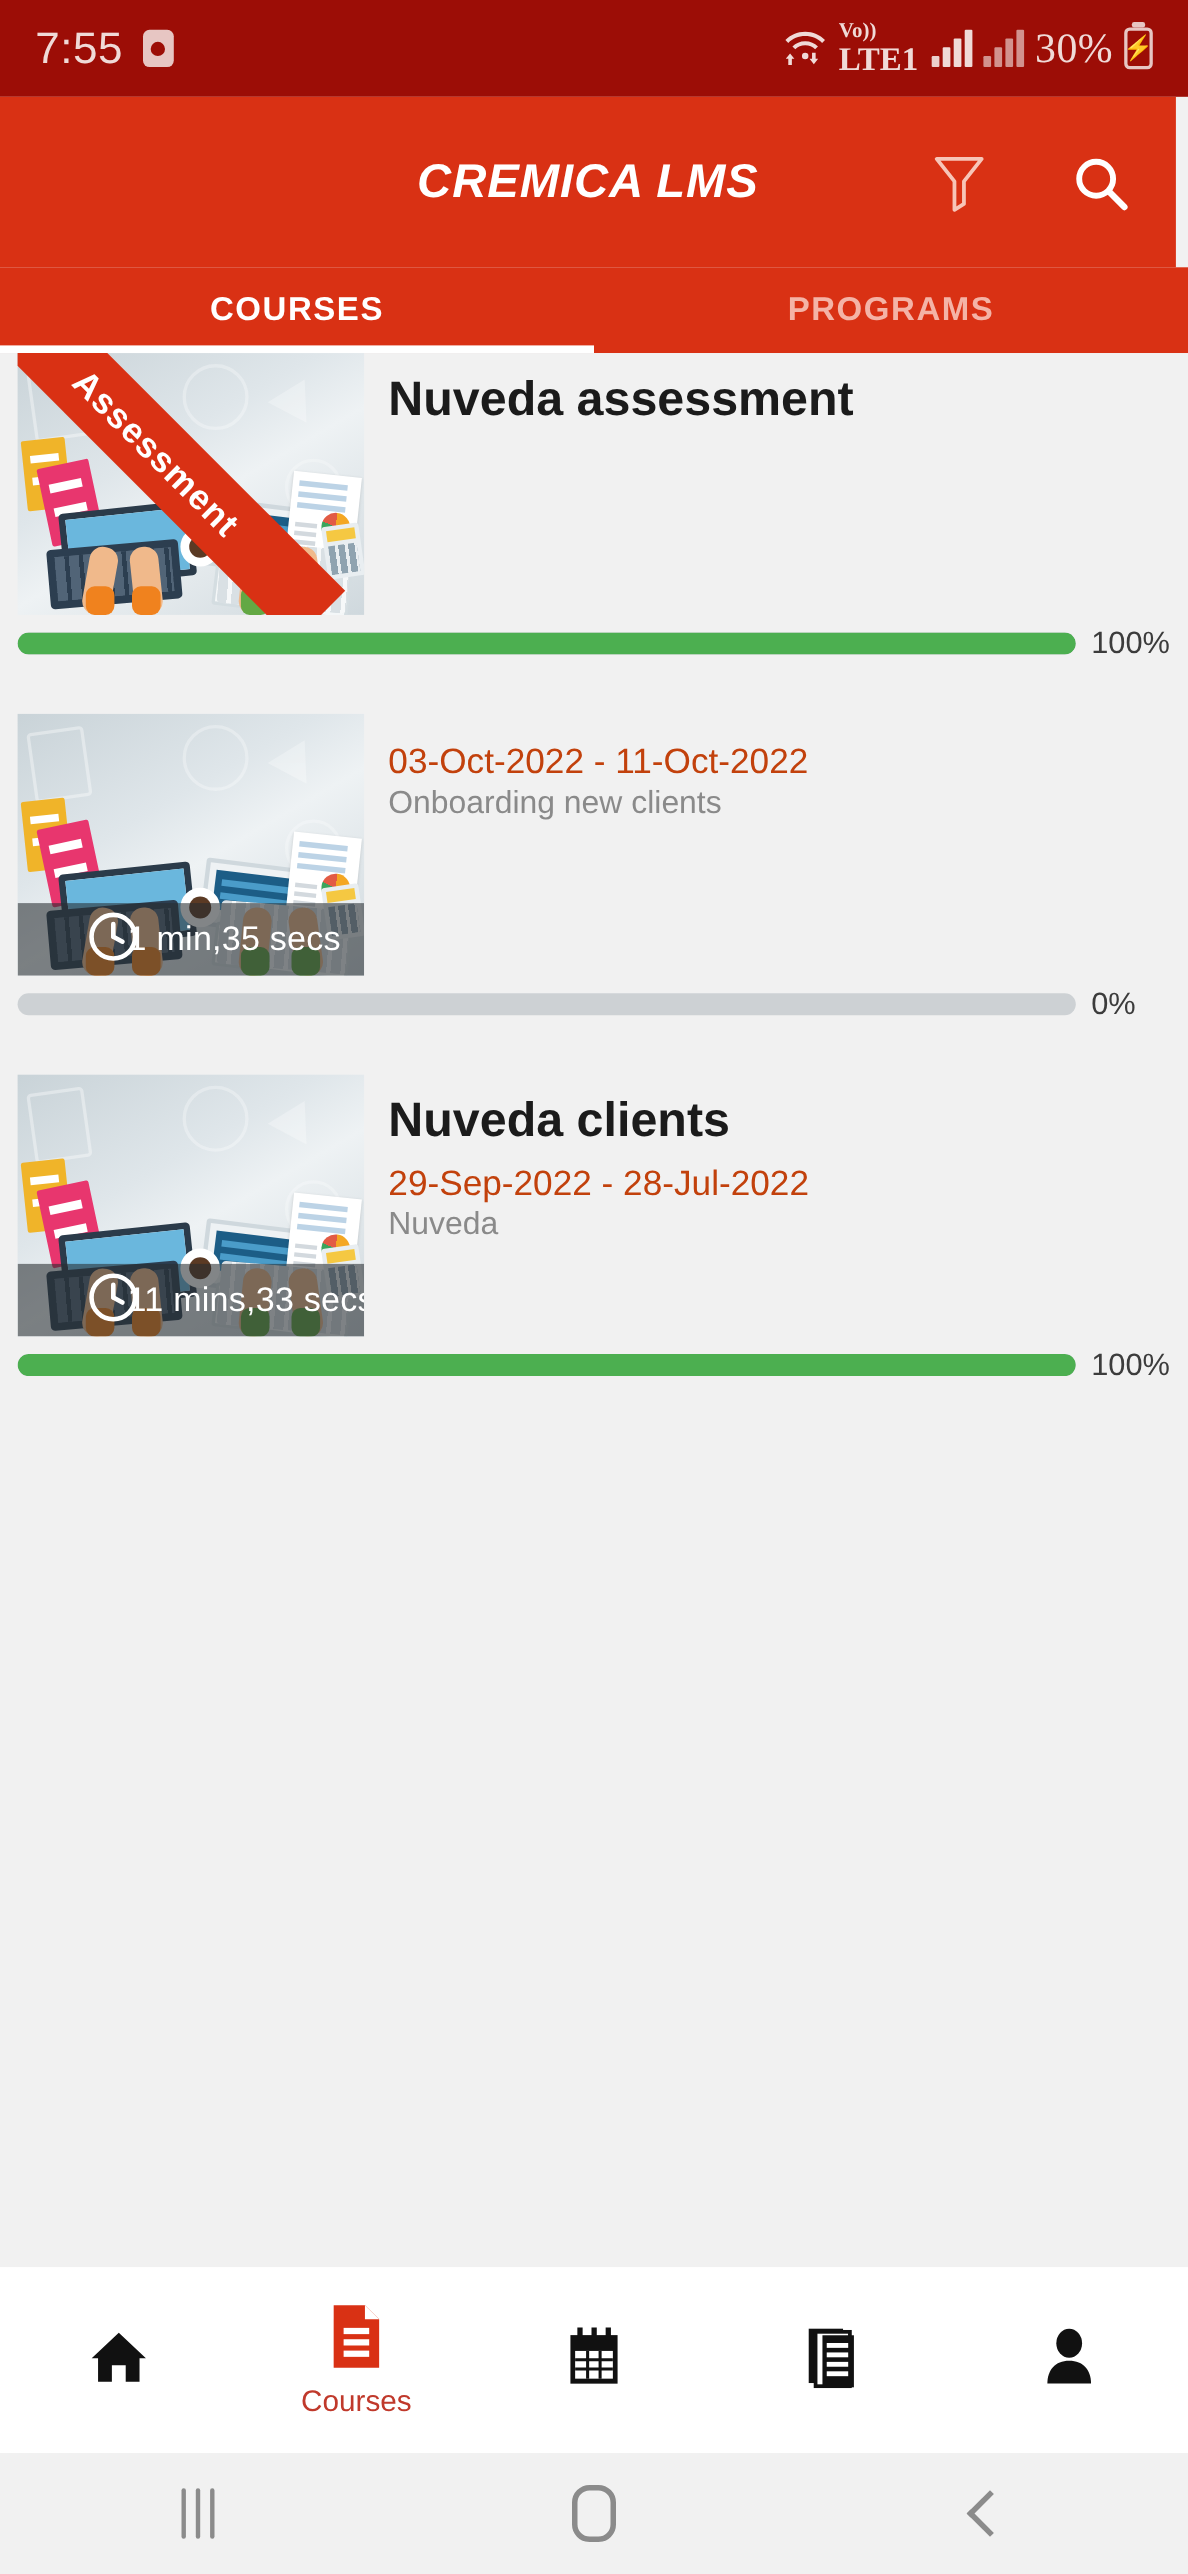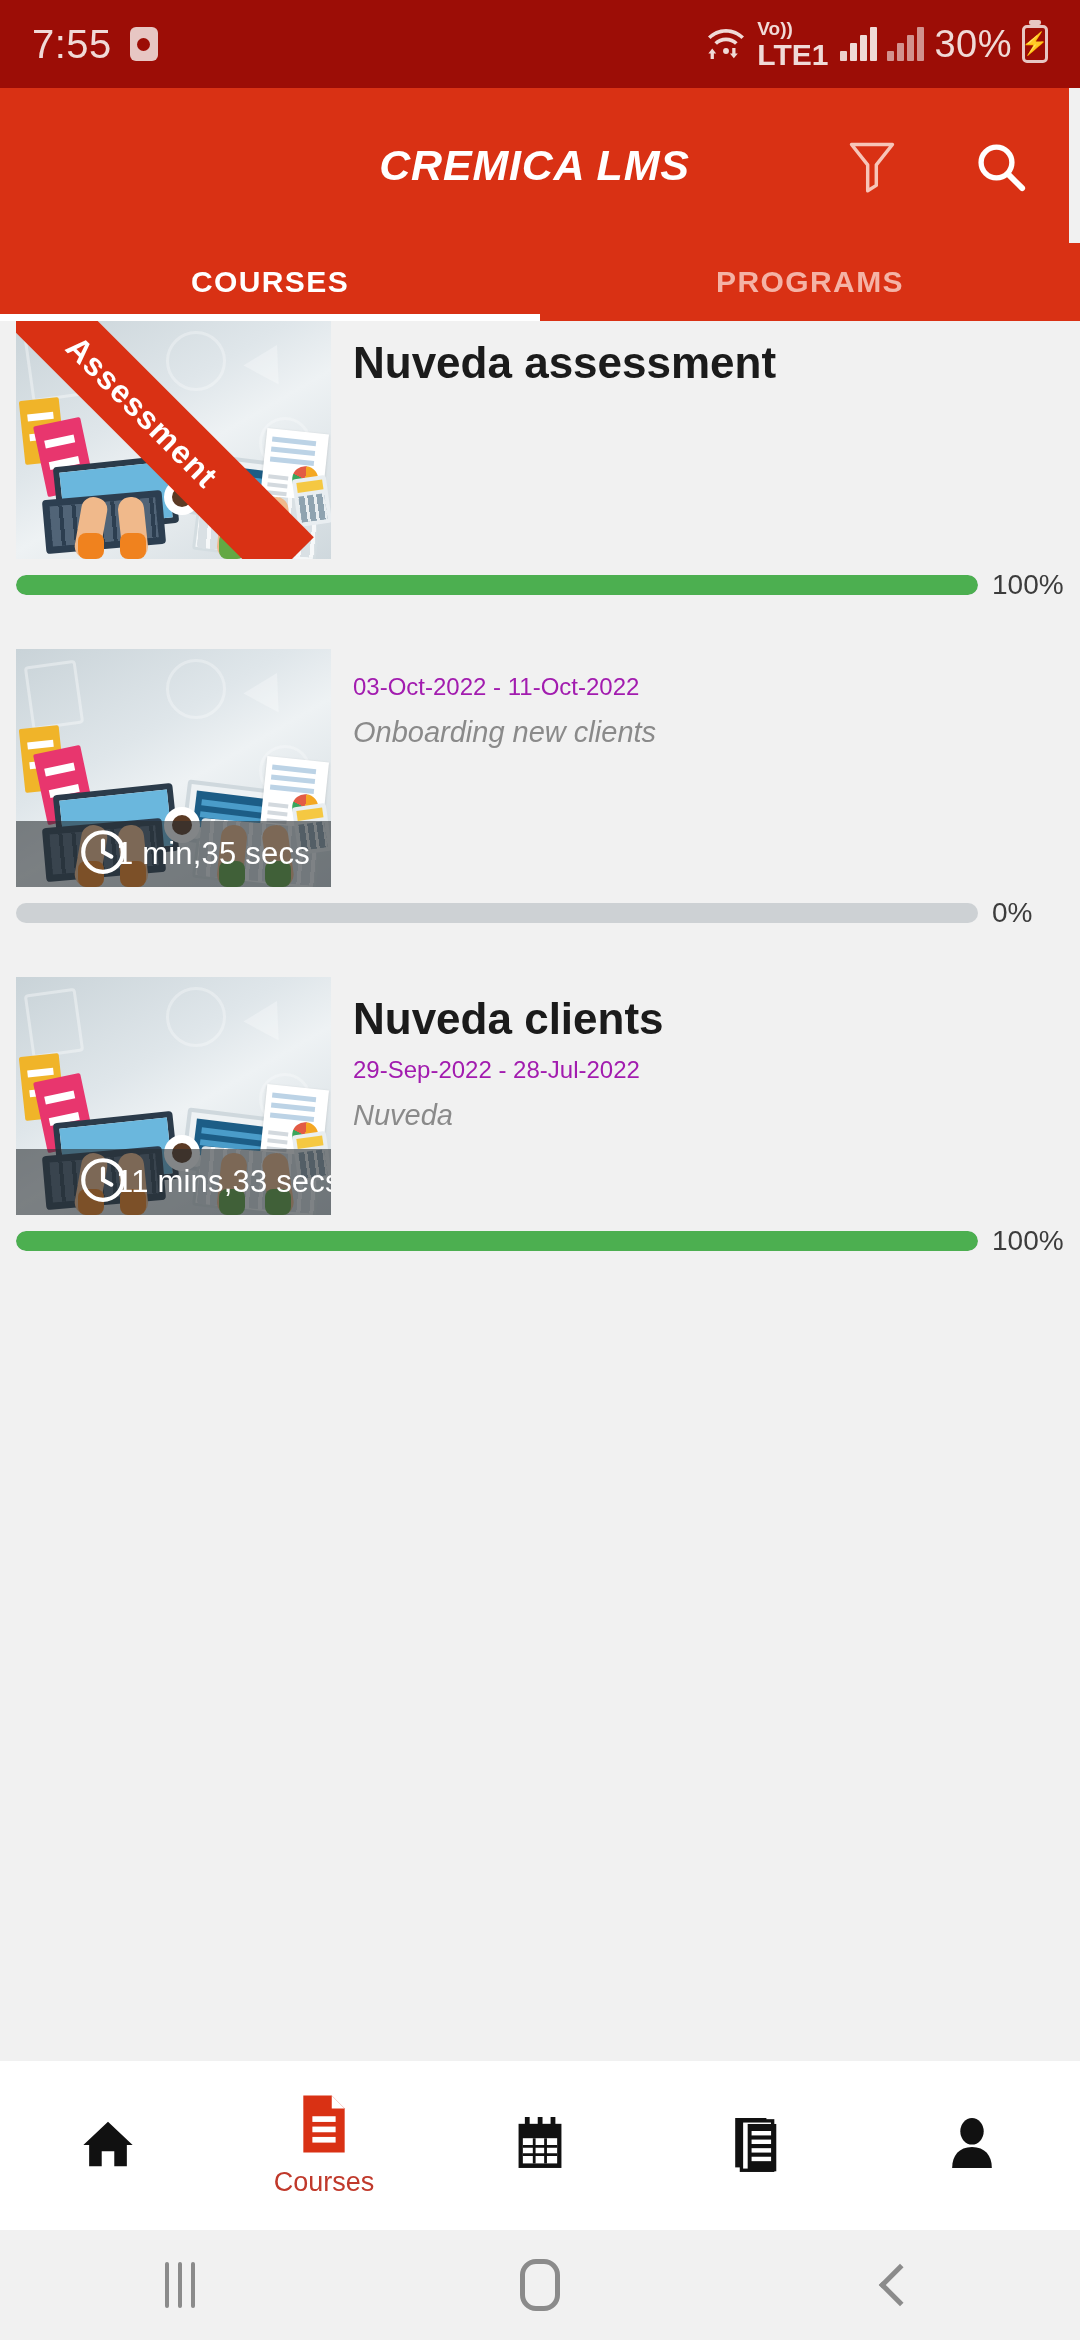--- a/index.html
+++ b/index.html
@@ -12,21 +12,21 @@
 
   
   .statusbar{
     position:absolute; left:0; top:0; width:1080px; height:88px;
     background:#9c0d06; color:#f3d7d4;
     display:flex; align-items:center; justify-content:space-between;
     padding:0 32px;
   }
   .sb-left{ display:flex; align-items:center; gap:18px; }
   .sb-time{ font-size:40px; font-weight:400; color:#f0dad7; letter-spacing:.5px; }
-  .sb-right{ display:flex; align-items:center; gap:10px; }
+  .sb-right{ display:flex; align-items:center; gap:10px;font-family:Liberation Serif, serif; }
   .sb-battery-text{ font-size:38px; color:#f0dad7; letter-spacing:.5px; }
 
   .icon-rec{
     width:28px; height:34px; border-radius:6px; background:#e7c6c3;
     display:flex; align-items:center; justify-content:center;
   }
   .icon-rec i{ width:13px; height:13px; border-radius:50%; background:#9c0d06; display:block; }
 
   .volte{ display:flex; flex-direction:column; align-items:flex-start; line-height:1;
           font-size:20px; color:#f0dad7; font-weight:700; margin-right:2px;}
@@ -190,22 +190,22 @@
     background:rgba(40,44,48,.58);
     display:flex; align-items:center; padding-left:66px; gap:12px;
   }
   .duration .clk{ position:absolute; left:62px; top:50%; transform:translateY(-50%); }
   .duration .dtxt{
     color:#ffffff; font-size:31px; white-space:nowrap; margin-left:34px; letter-spacing:.2px;
   }
 
   .card-info{ flex:1; padding:14px 0 0 22px; }
   .c-title{ font-size:44px; font-weight:700; color:#1b1b1b; line-height:1.25; }
-  .c-dates{ font-size:24px; color:#a21caf; margin-top:9px; line-height:1.25; }
-  .c-desc{ font-size:29px; color:#8a8a8a; margin-top:12px; line-height:1.25;font-style:italic; }
+  .c-dates{ font-size:32px; color:#c2410c; margin-top:9px; line-height:1.25; }
+  .c-desc{ font-size:29px; color:#8a8a8a; line-height:1.25; }
 
   .progress-row{ display:flex; align-items:center; padding:0 0 0 16px; margin-top:10px; }
   .pbar{ position:relative; flex:1; height:20px; border-radius:10px; background:#cdd1d4; overflow:hidden;
          margin-right:14px; max-width:962px; }
   .pbar i{ position:absolute; left:0; top:0; bottom:0; background:#4caf50; border-radius:10px; display:block;}
   .ppct{ width:88px; font-size:28px; color:#3c3c3c; text-align:left; }
 
   .card-gap{ height:48px; }
 
   

